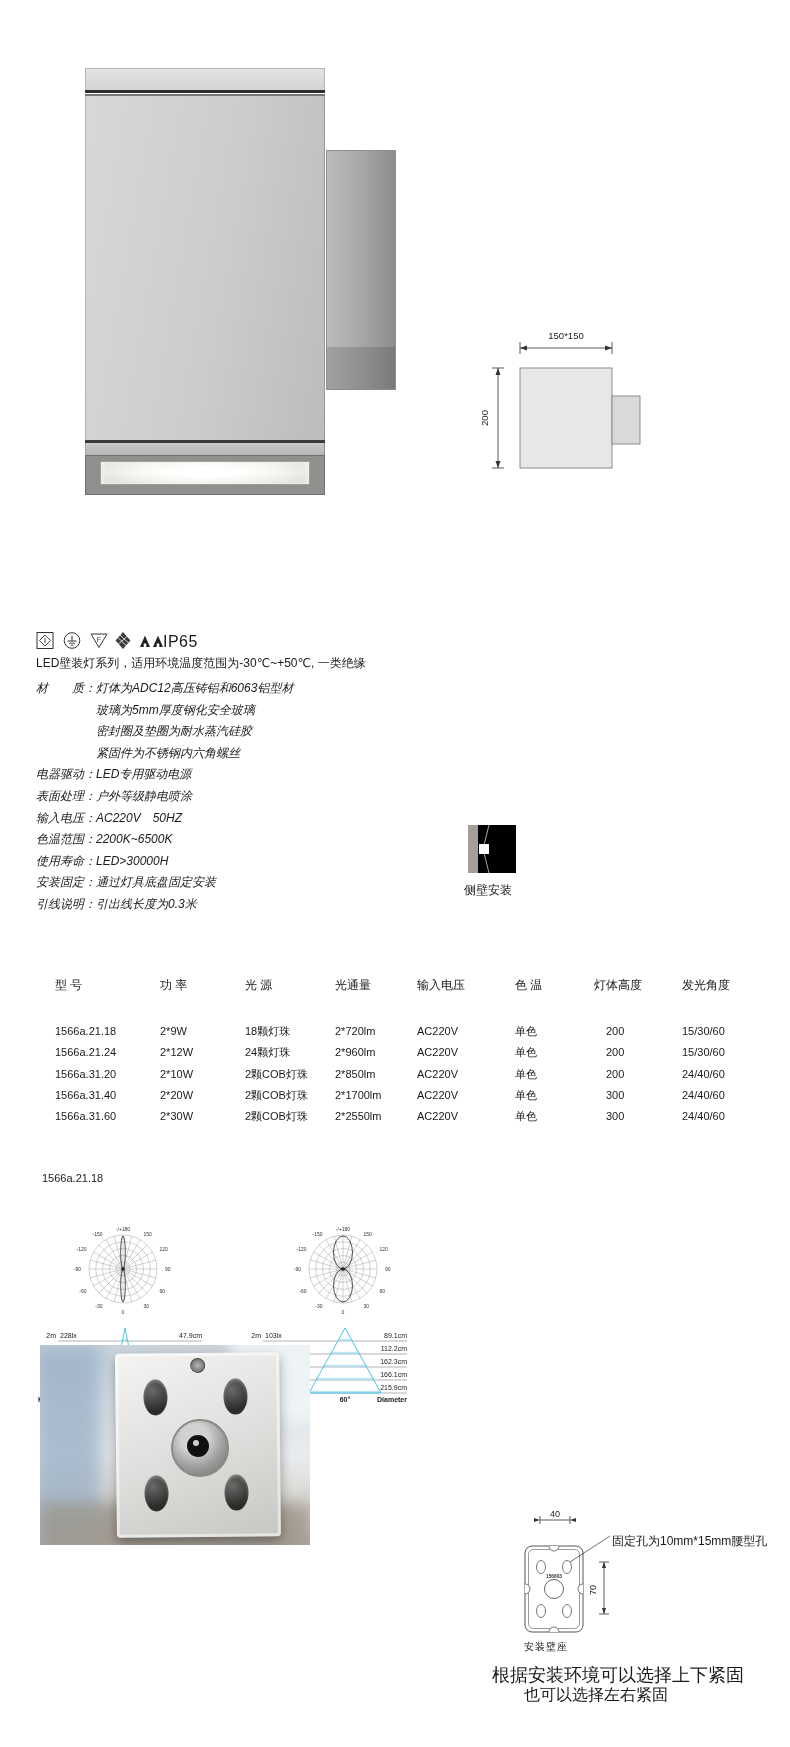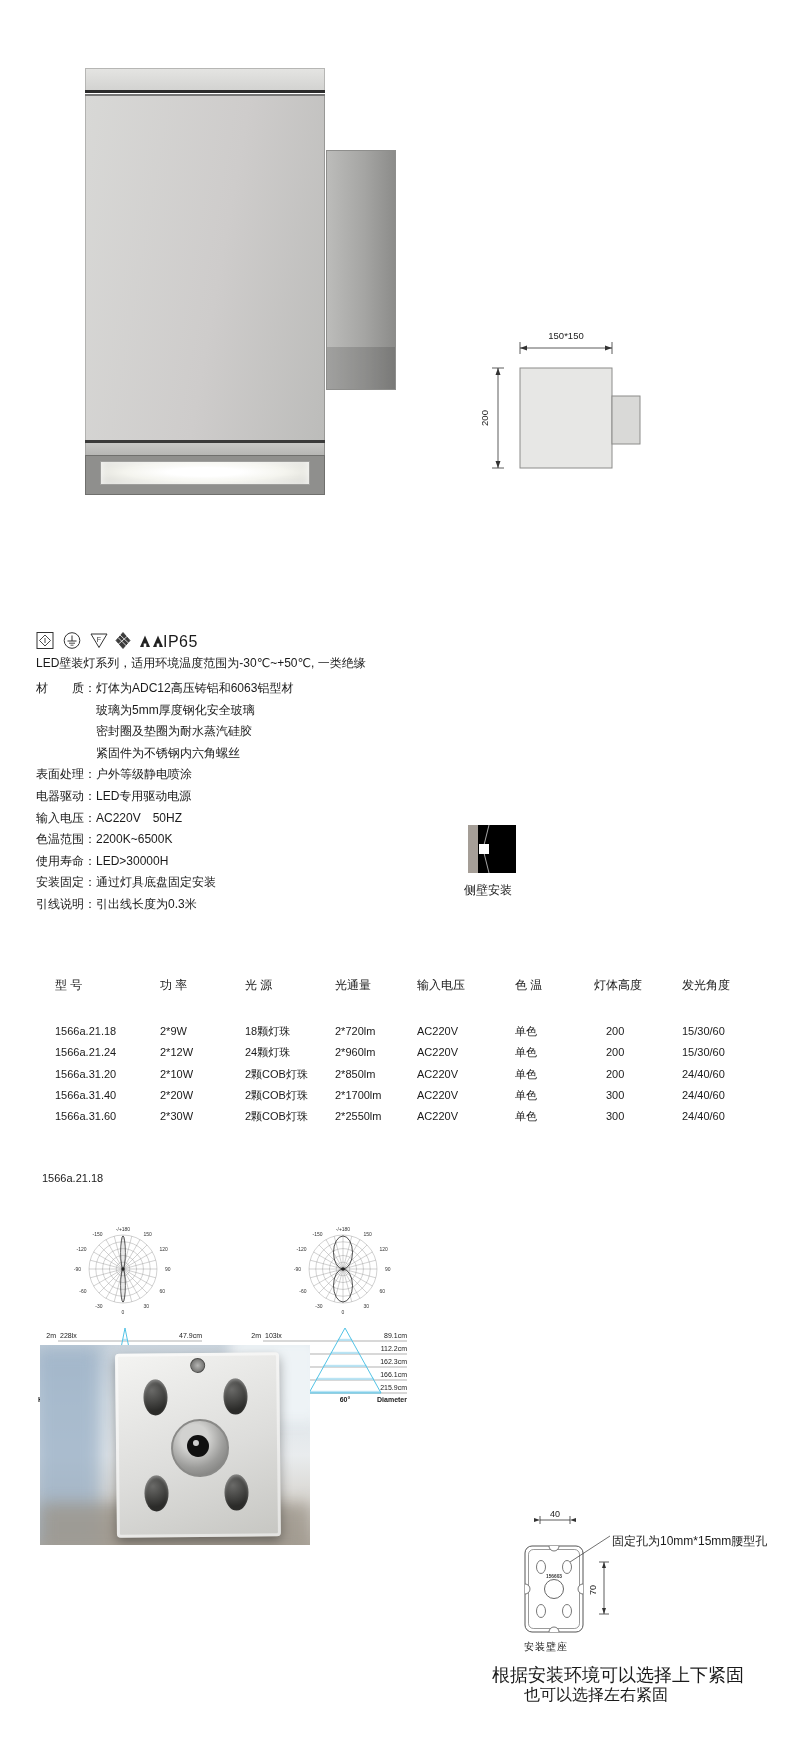--- a/index.html
+++ b/index.html
@@ -29,21 +29,21 @@
   #dim-top svg{display:block;}
   .dimtext{font-size:9.5px;fill:#222;}
 
   
   #certs{left:36px;top:630px;width:160px;height:22px;}
   #ip-label{left:163px;top:633px;font-size:16px;letter-spacing:.5px;}
 
   
   #intro{left:36px;top:655px;font-size:12px;}
   #specs{left:36px;top:678px;width:430px;list-style:none;margin:0;padding:0;font-size:12px;}
-  #specs li{height:21.6px;line-height:21.6px;white-space:nowrap;}
+  #specs li{height:21.6px;line-height:21.6px;white-space:nowrap;font-style:italic;}
   #specs li.indent{padding-left:60px;}
 
   
   #side-mount{left:468px;top:825px;width:48px;height:48px;background:#000;overflow:hidden;}
   #side-mount .wall{position:absolute;left:0;top:0;width:10px;height:48px;background:#a59e97;}
   #side-mount .lamp{position:absolute;left:11px;top:19px;width:10px;height:10px;background:#fff;}
   #side-mount-caption{left:464px;top:882px;font-size:12px;}
 
   
   .tgrid{display:grid;grid-template-columns:105px 85px 90px 82px 98px 79px 88px 108px;}
@@ -167,22 +167,22 @@
   </svg>
 </div>
 <div id="ip-label" class="abs">IP65</div>
 
 <div id="intro" class="abs">LED壁装灯系列，适用环境温度范围为-30℃~+50℃, 一类绝缘</div>
 <ul id="specs" class="abs">
   <li><span>材　　质：</span><span>灯体为ADC12高压铸铝和6063铝型材</span></li>
   <li class="indent"><span>玻璃为5mm厚度钢化安全玻璃</span></li>
   <li class="indent"><span>密封圈及垫圈为耐水蒸汽硅胶</span></li>
   <li class="indent"><span>紧固件为不锈钢内六角螺丝</span></li>
+  <li><span>电器驱动：</span><span>LED专用驱动电源</span></li>
   <li><span>表面处理：</span><span>户外等级静电喷涂</span></li>
-  <li><span>电器驱动：</span><span>LED专用驱动电源</span></li>
   <li><span>输入电压：</span><span>AC220V　50HZ</span></li>
   <li><span>色温范围：</span><span>2200K~6500K</span></li>
   <li><span>使用寿命：</span><span>LED&gt;30000H</span></li>
   <li><span>安装固定：</span><span>通过灯具底盘固定安装</span></li>
   <li><span>引线说明：</span><span>引出线长度为0.3米</span></li>
 </ul>
 
 <div id="side-mount" class="abs">
   <div class="wall"></div>
   <svg width="48" height="48" style="position:absolute;left:0;top:0;">

